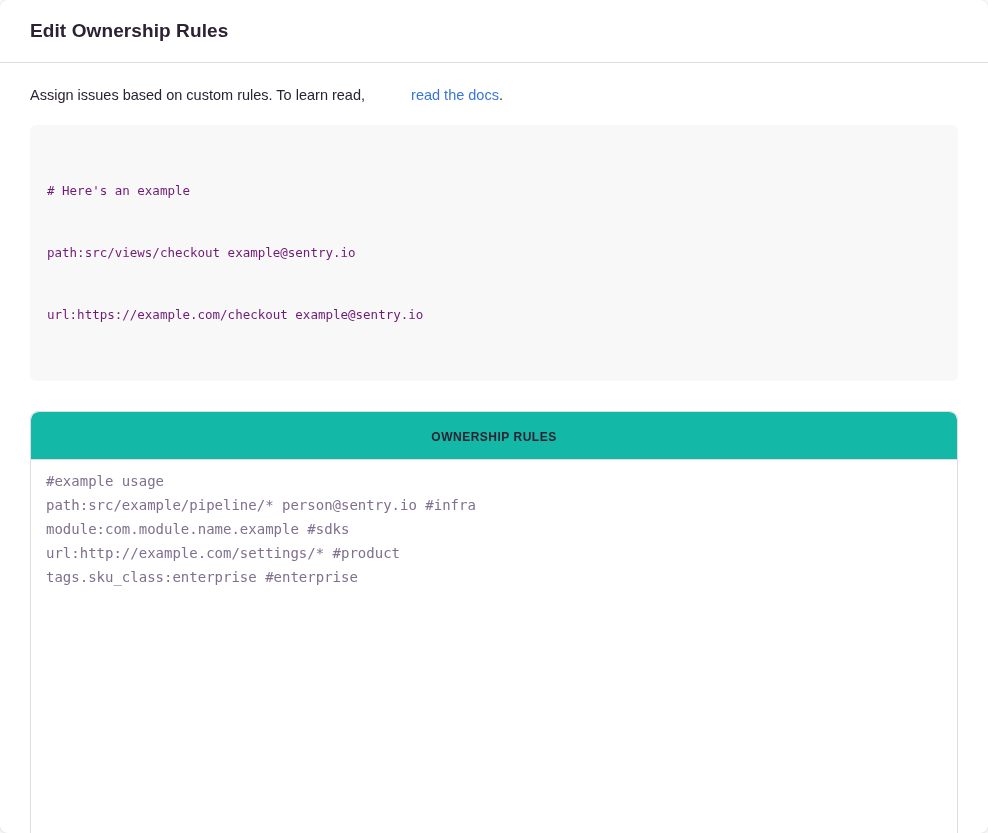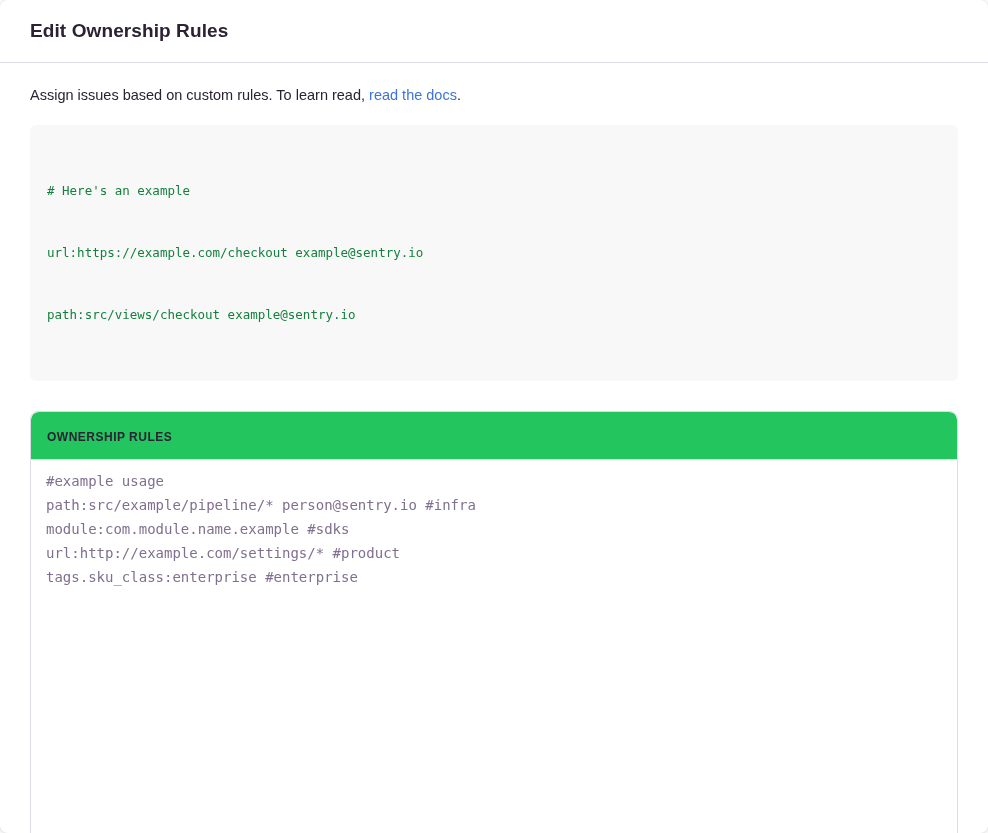--- a/index.html
+++ b/index.html
@@ -40,45 +40,47 @@
   }
   .description {
     font-size: 14.5px;
     line-height: 1.4;
     color: #2b2233;
   }
   .description a {
     color: #3c74dd;
     text-decoration: none;
     cursor: pointer;
+    margin-left: 42px;
   }
   .example-block {
     margin-top: 20px;
     background: #f8f8f9;
     border-radius: 6px;
     padding: 14px 17px;
     font-family: "DejaVu Sans Mono", monospace;
     font-size: 12.5px;
     line-height: 20.7px;
-    color: #15803d;
+    color: #701a75;
     white-space: pre;
   }
   .panel {
     margin-top: 30px;
     border: 1px solid #e0dce5;
     border-radius: 8px;
     background: #ffffff;
     box-shadow: 0 2px 0 rgba(43,34,51,0.03);
     overflow: hidden;
   }
   .panel-header {
-    background: #22c55e;
+    background: #14b8a6;
     border-bottom: 1px solid #e0dce5;
     border-radius: 8px 8px 0 0;
     padding: 15px 16px 14px 16px;
+    text-align: center;
   }
   .panel-header-title {
     font-size: 12px;
     font-weight: 700;
     letter-spacing: 0.5px;
     text-transform: uppercase;
     color: #2b2233;
     line-height: 14px;
   }
   .rules-textarea {
@@ -105,22 +107,22 @@
   <div class="dialog-header">
     <h2 class="dialog-title">Edit Ownership Rules</h2>
   </div>
 
   <div class="dialog-body">
 
     <p class="description"><span>Assign issues based on custom rules. To learn read, </span><a href="#">read the docs</a><span>.</span></p>
 
     <div class="example-block">
       <div># Here's an example</div>
+      <div>path:src/views/checkout example@sentry.io</div>
       <div>url:https://example.com/checkout example@sentry.io</div>
-      <div>path:src/views/checkout example@sentry.io</div>
     </div>
 
     <div class="panel">
       <div class="panel-header">
         <span class="panel-header-title">OWNERSHIP RULES</span>
       </div>
       <textarea class="rules-textarea" spellcheck="false" style="">#example usage
 path:src/example/pipeline/* person@sentry.io #infra
 module:com.module.name.example #sdks
 url:http://example.com/settings/* #product

